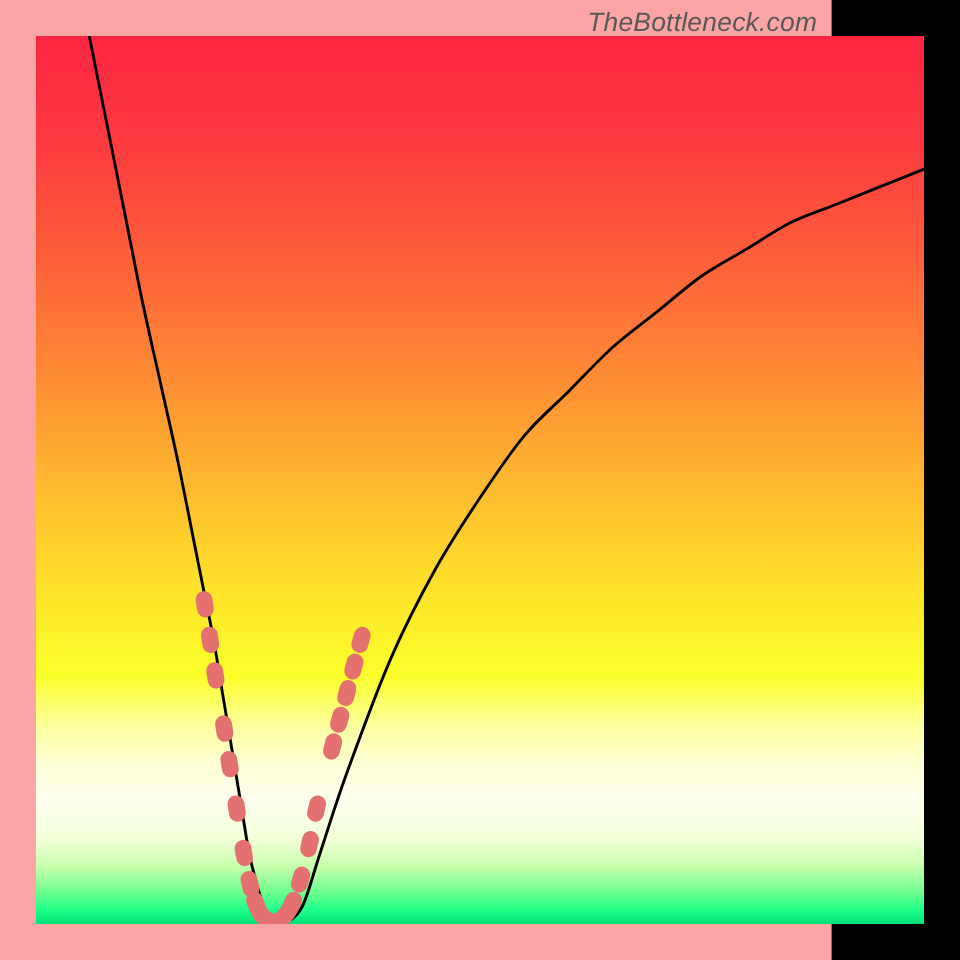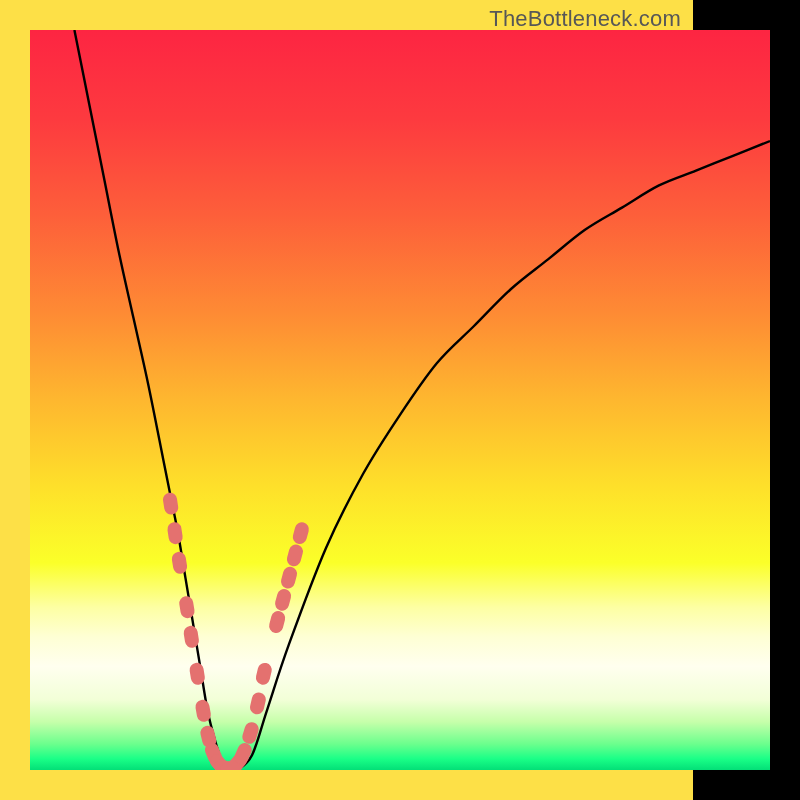--- a/index.html
+++ b/index.html
@@ -8,21 +8,22 @@
     width: 800px;
     height: 800px;
     overflow: hidden;
     background: #000;
     font-family: Arial, Helvetica, sans-serif;
   }
   .stage {
     position: relative;
     width: 693px;
     height: 800px;
-    background: #fde047;
+    background: #fca5a5;
+    font-style: italic;
   }
   .plot-area {
     position: absolute;
     left: 30px;
     top: 30px;
     width: 740px;
     height: 740px;
     overflow: hidden;
   }
   .gradient-bg {

